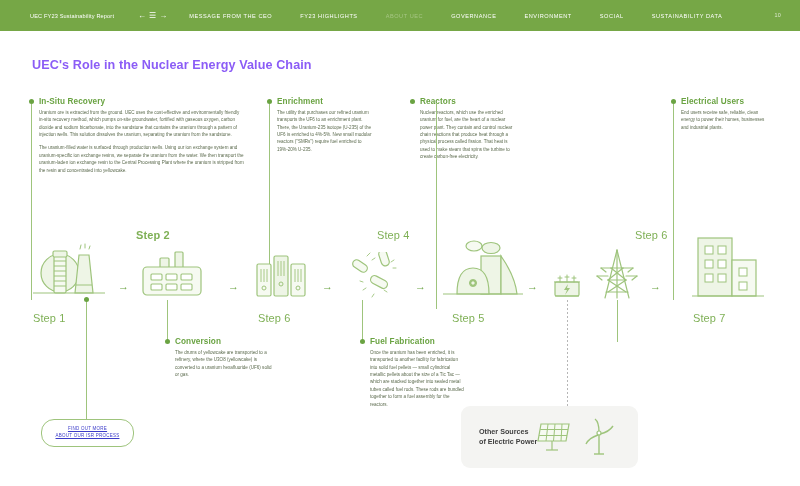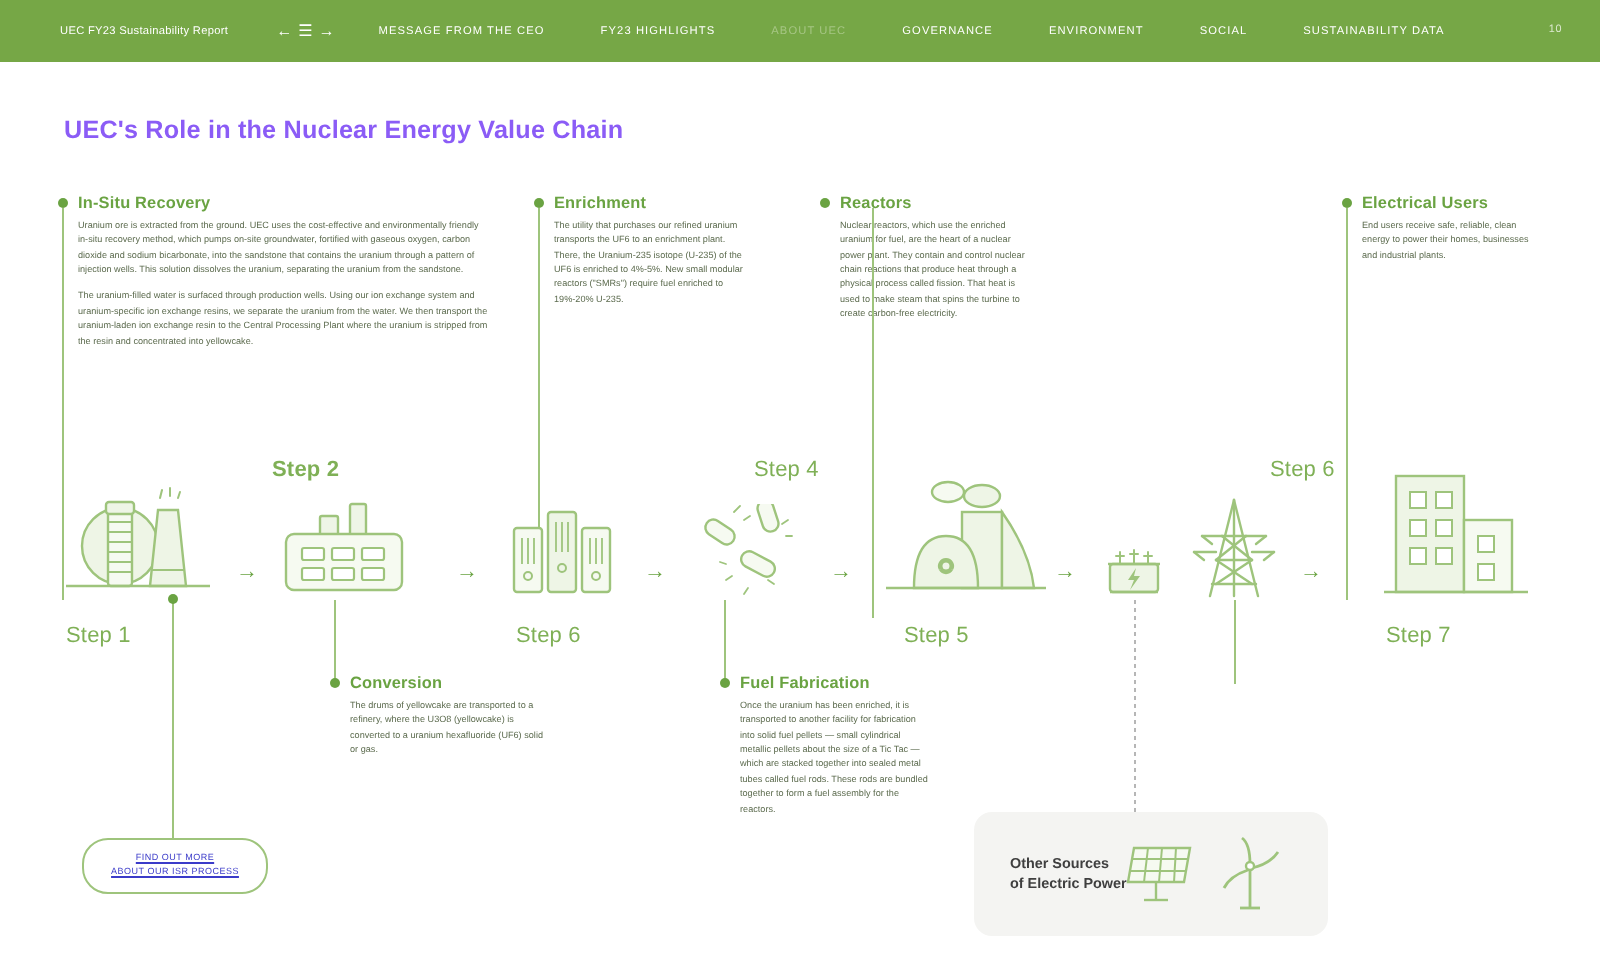--- a/index.html
+++ b/index.html
@@ -91,21 +91,21 @@
     background:#ffffff;
   }
   .cta a{
     color:#3b3bc9;font-size:4.5px;letter-spacing:.25px;
     text-decoration:underline;white-space:nowrap;display:block;
     line-height:1.5;
   }
 
   
   .otherbox{
-    position:absolute;left:487px;top:406px;width:177px;height:62px;
+    position:absolute;left:461px;top:406px;width:177px;height:62px;
     background:#f4f4f2;border-radius:9px;
     display:flex;align-items:center;
   }
   .otherbox .lbl{
     margin-left:18px;font-size:7.2px;line-height:1.45;
     color:#3f3f3f;font-weight:bold;white-space:nowrap;
   }
   .otherbox .ic{margin-left:auto;display:flex;align-items:center;gap:8px;margin-right:22px;}
 </style>
 </head>

